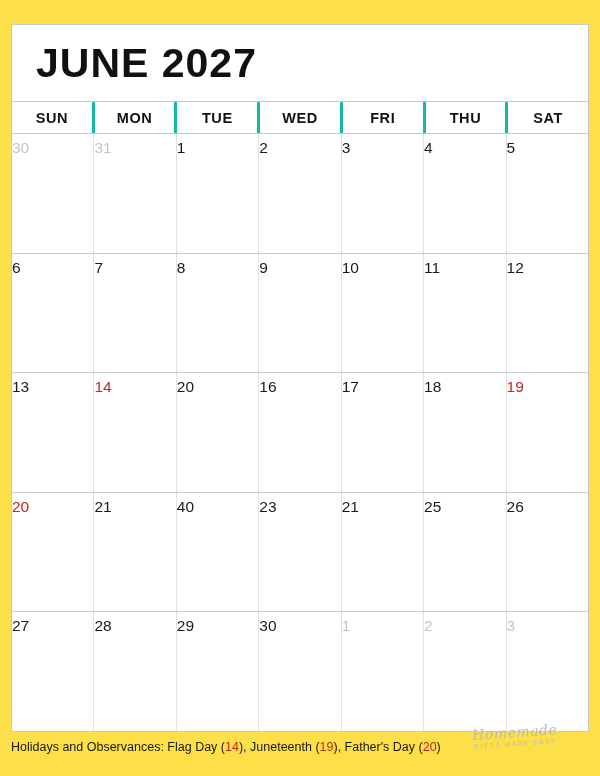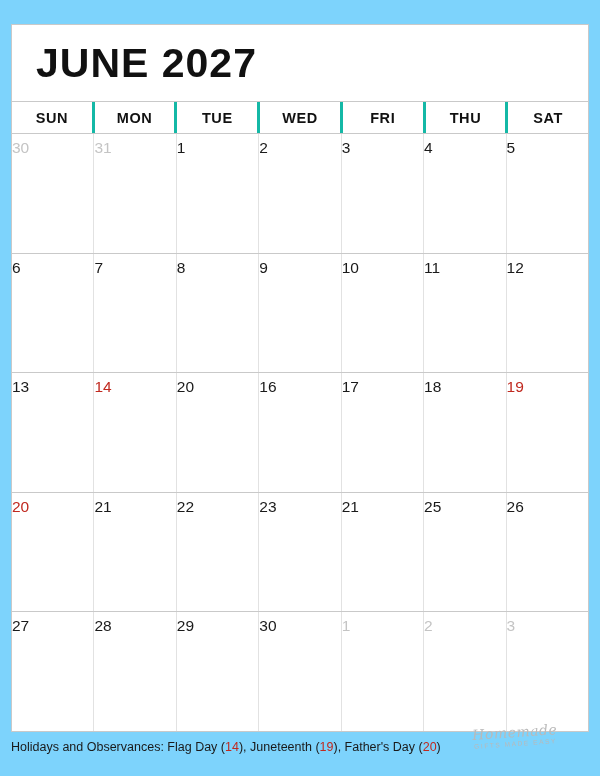--- a/index.html
+++ b/index.html
@@ -6,21 +6,21 @@
   html, body {
     margin: 0;
     padding: 0;
     background: #ffffff;
     font-family: "Liberation Sans", sans-serif;
   }
   #page {
     position: relative;
     width: 600px;
     height: 776px;
-    background: #7dd3fc;
+    background: #fde047;
     overflow: hidden;
   }
   .calendar-frame {
     position: absolute;
     left: 11px;
     top: 24px;
     width: 578px;
     height: 708px;
     border: 1px solid #c9c9c9;
     background: #fff;
@@ -168,21 +168,21 @@
         <div class="day-cell"><span class="day-num">20</span></div>
         <div class="day-cell"><span class="day-num">16</span></div>
         <div class="day-cell"><span class="day-num">17</span></div>
         <div class="day-cell"><span class="day-num">18</span></div>
         <div class="day-cell holiday"><span class="day-num">19</span></div>
       </div>
 
       <div class="week-row">
         <div class="day-cell holiday"><span class="day-num">20</span></div>
         <div class="day-cell"><span class="day-num">21</span></div>
-        <div class="day-cell"><span class="day-num">22</span></div>
+        <div class="day-cell"><span class="day-num">40</span></div>
         <div class="day-cell"><span class="day-num">23</span></div>
         <div class="day-cell"><span class="day-num">21</span></div>
         <div class="day-cell"><span class="day-num">25</span></div>
         <div class="day-cell"><span class="day-num">26</span></div>
       </div>
 
       <div class="week-row">
         <div class="day-cell"><span class="day-num">27</span></div>
         <div class="day-cell"><span class="day-num">28</span></div>
         <div class="day-cell"><span class="day-num">29</span></div>

